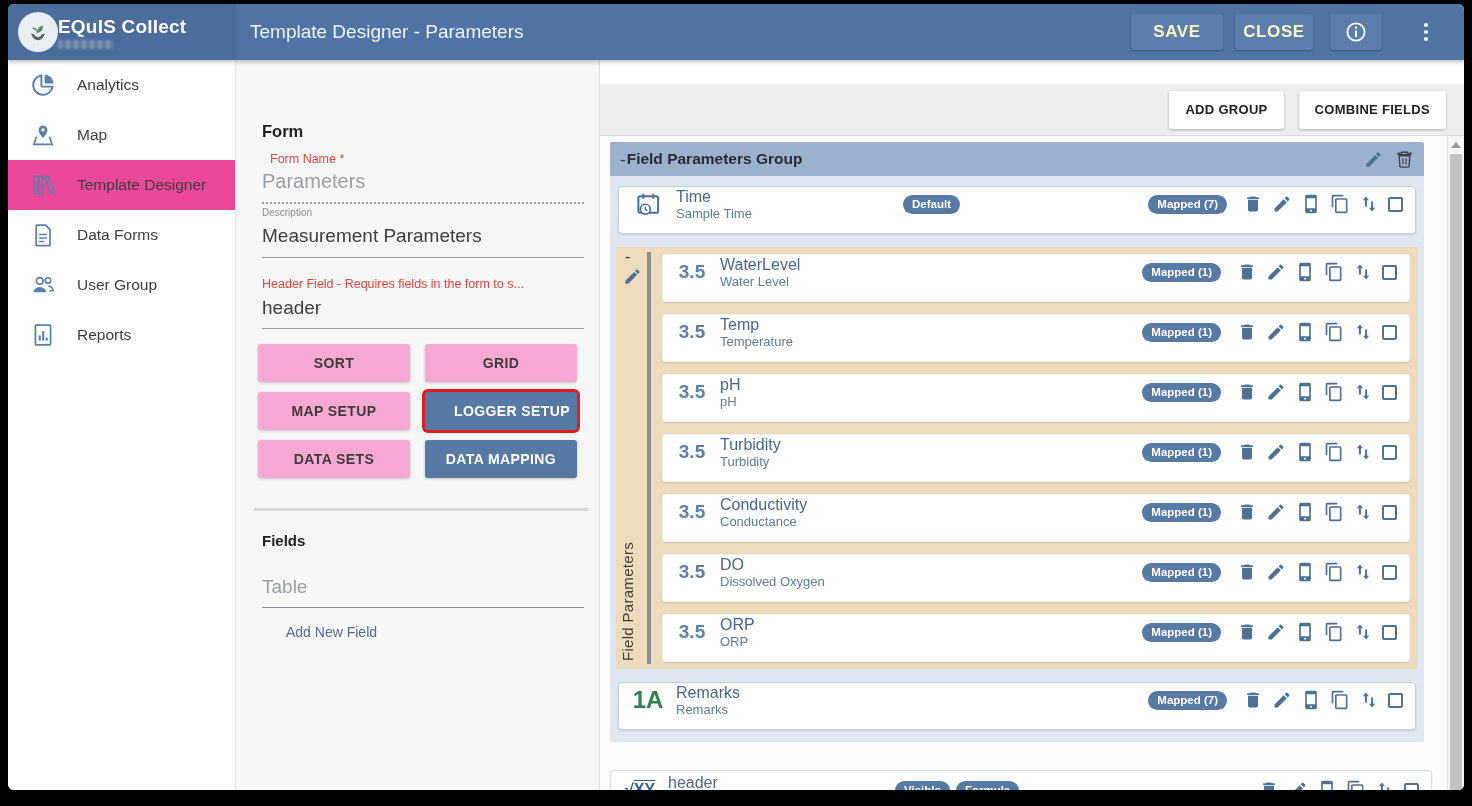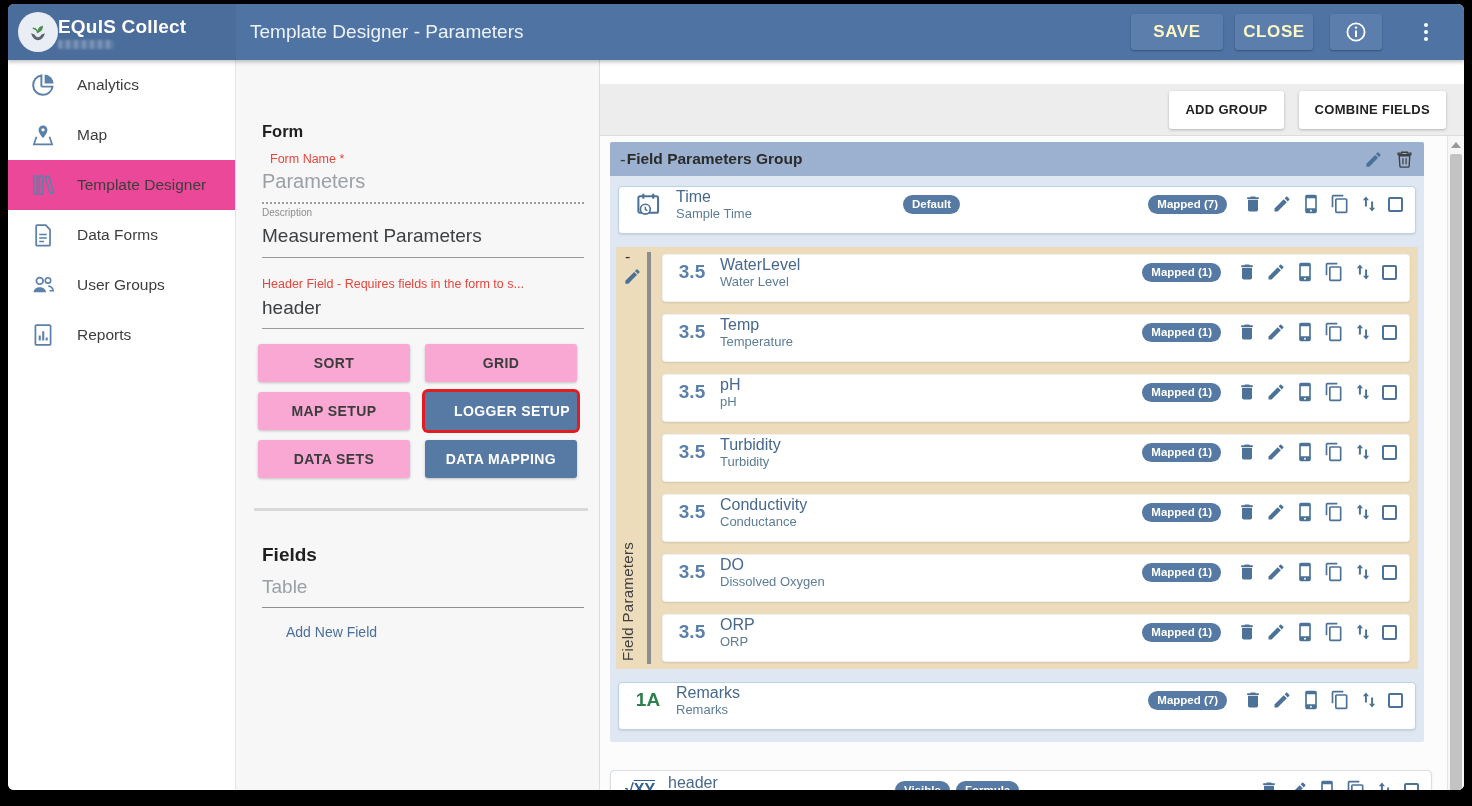--- a/index.html
+++ b/index.html
@@ -42,21 +42,21 @@
   .lbl-desc { position:absolute; top:147px; left:0; font-size:10px; color:#8d8d8d; }
   .val-desc { position:absolute; top:165px; left:0; width:322px; font-size:19px; color:#3c4043; padding-bottom:10px; border-bottom:1px solid #9a9a9a; }
   .lbl-header { position:absolute; top:217px; left:0; width:322px; white-space:nowrap; overflow:hidden; }
   .val-header { position:absolute; top:237px; left:0; width:322px; font-size:19px; color:#3c4043; padding-bottom:9px; border-bottom:1px solid #9a9a9a; }
   .fp-btns { position:absolute; top:284px; left:-4px; width:330px; display:grid; grid-template-columns:152px 152px; column-gap:15px; row-gap:10px; }
   .fp-btn { height:38px; border:none; border-radius:3px; background:#f9a8d4; box-shadow:0 1px 3px rgba(0,0,0,.22);
     font-family:inherit; font-size:14px; font-weight:bold; color:#3c3c3c; letter-spacing:.4px; cursor:pointer; }
   .fp-btn.blue { background:#567aa4; color:#fff; }
   .fp-btn.outlined-red { box-shadow:0 0 0 3px #e31b23;padding-left:22px; }
   .fp-divider { position:absolute; top:448px; left:-8px; width:334px; height:3px; background:#d8d8d8; }
-  .fields-title { position:absolute; top:484px; left:0; font-size:19px; font-weight:bold; color:#1f1f1f; }
+  .fields-title { position:absolute; top:472px; left:0; font-size:15px; font-weight:bold; color:#1f1f1f; }
   .val-table { position:absolute; top:516px; left:0; width:322px; font-size:19px; color:#9aa0a6; padding-bottom:9px; border-bottom:1px solid #8f8f8f; }
   .add-field { position:absolute; top:564px; left:24px; font-size:14px; color:#4a6f9c; cursor:pointer; }
 
   
   .designer { position:absolute; left:592px; top:56px; width:864px; height:730px; background:#fcfcfc;margin-top:24px; }
   .dz-toolbar { position:absolute; left:0; top:0; width:864px; height:52px; background:#ededed; border-bottom:1px solid #dcdcdc;
     display:flex; justify-content:flex-end; align-items:center; gap:15px; padding-right:18px; }
   .dz-btn { height:38px; padding:0 16px; border:none; border-radius:3px; background:#fff; box-shadow:0 1px 3px rgba(0,0,0,.25);
     font-family:inherit; font-size:13px; font-weight:bold; color:#222; letter-spacing:.3px; cursor:pointer; }
   .dz-content { position:absolute; left:0; top:52px; width:847px; height:678px; overflow:hidden; }
@@ -75,21 +75,21 @@
   .g-title { font-size:15.5px; font-weight:bold; color:#2b2b2b; }
   .g-actions { margin-left:auto; display:flex; align-items:center; gap:12px; }
   .g-actions .edit { color:#4c7197; } .g-actions .del { color:#3f3f3f; }
   .g-actions svg { width:19px; height:19px; display:block; cursor:pointer; }
   .group-body { background:#dfe8f2; border-radius:0 0 2px 2px; padding:10px 8px 12px 8px; }
 
   
   .field-row { height:48px; background:#fff; border:1px solid #bed2e6; border-radius:4px; box-shadow:0 1px 2px rgba(0,0,0,.10);
     display:flex; align-items:center; padding:0 12px 12px 10px; position:relative; }
   .type-icon { width:38px; display:flex; align-items:center; justify-content:center; color:#5b80a9; font-weight:bold; font-size:19px; flex:none; }
-  .type-icon.green { color:#2e8050; font-size:19px; }
+  .type-icon.green { color:#2e8050; font-size:24px; }
   .type-icon.formula { color:#2f5e91; font-size:16px; letter-spacing:0; }
   .type-icon.formula .ov { text-decoration:overline;text-align:right; }
   .type-icon svg { width:27px; height:27px; color:#4c7197; }
   .row-titles { margin-left:9px; min-width:0; }
   .row-name { font-size:16px; color:#47688c; line-height:19px; }
   .row-label { font-size:13px; color:#5d7d96; line-height:16px; }
   .mid-badges { position:absolute; left:284px; display:flex; gap:6px; }
   .badge { background:#567aa4; color:#fff; font-size:11.5px; font-weight:bold; padding:3px 9px 4px; border-radius:10px; white-space:nowrap; }
   .row-actions { margin-left:auto; display:flex; align-items:center; gap:9px; color:#4d7298; }
   .row-actions .badge { margin-right:7px; }
@@ -231,21 +231,21 @@
     <div class="nav-item">
       <span class="nav-icon"><svg>
             <use href="#i-doc"></use>
           </svg></span>
       <span class="nav-label">Data Forms</span>
     </div>
     <div class="nav-item">
       <span class="nav-icon"><svg>
             <use href="#i-users"></use>
           </svg></span>
-      <span class="nav-label">User Groups</span>
+      <span class="nav-label">User Group</span>
     </div>
     <div class="nav-item">
       <span class="nav-icon"><svg>
             <use href="#i-report"></use>
           </svg></span>
       <span class="nav-label">Reports</span>
     </div>
   </nav>
 
   <section class="form-panel">

